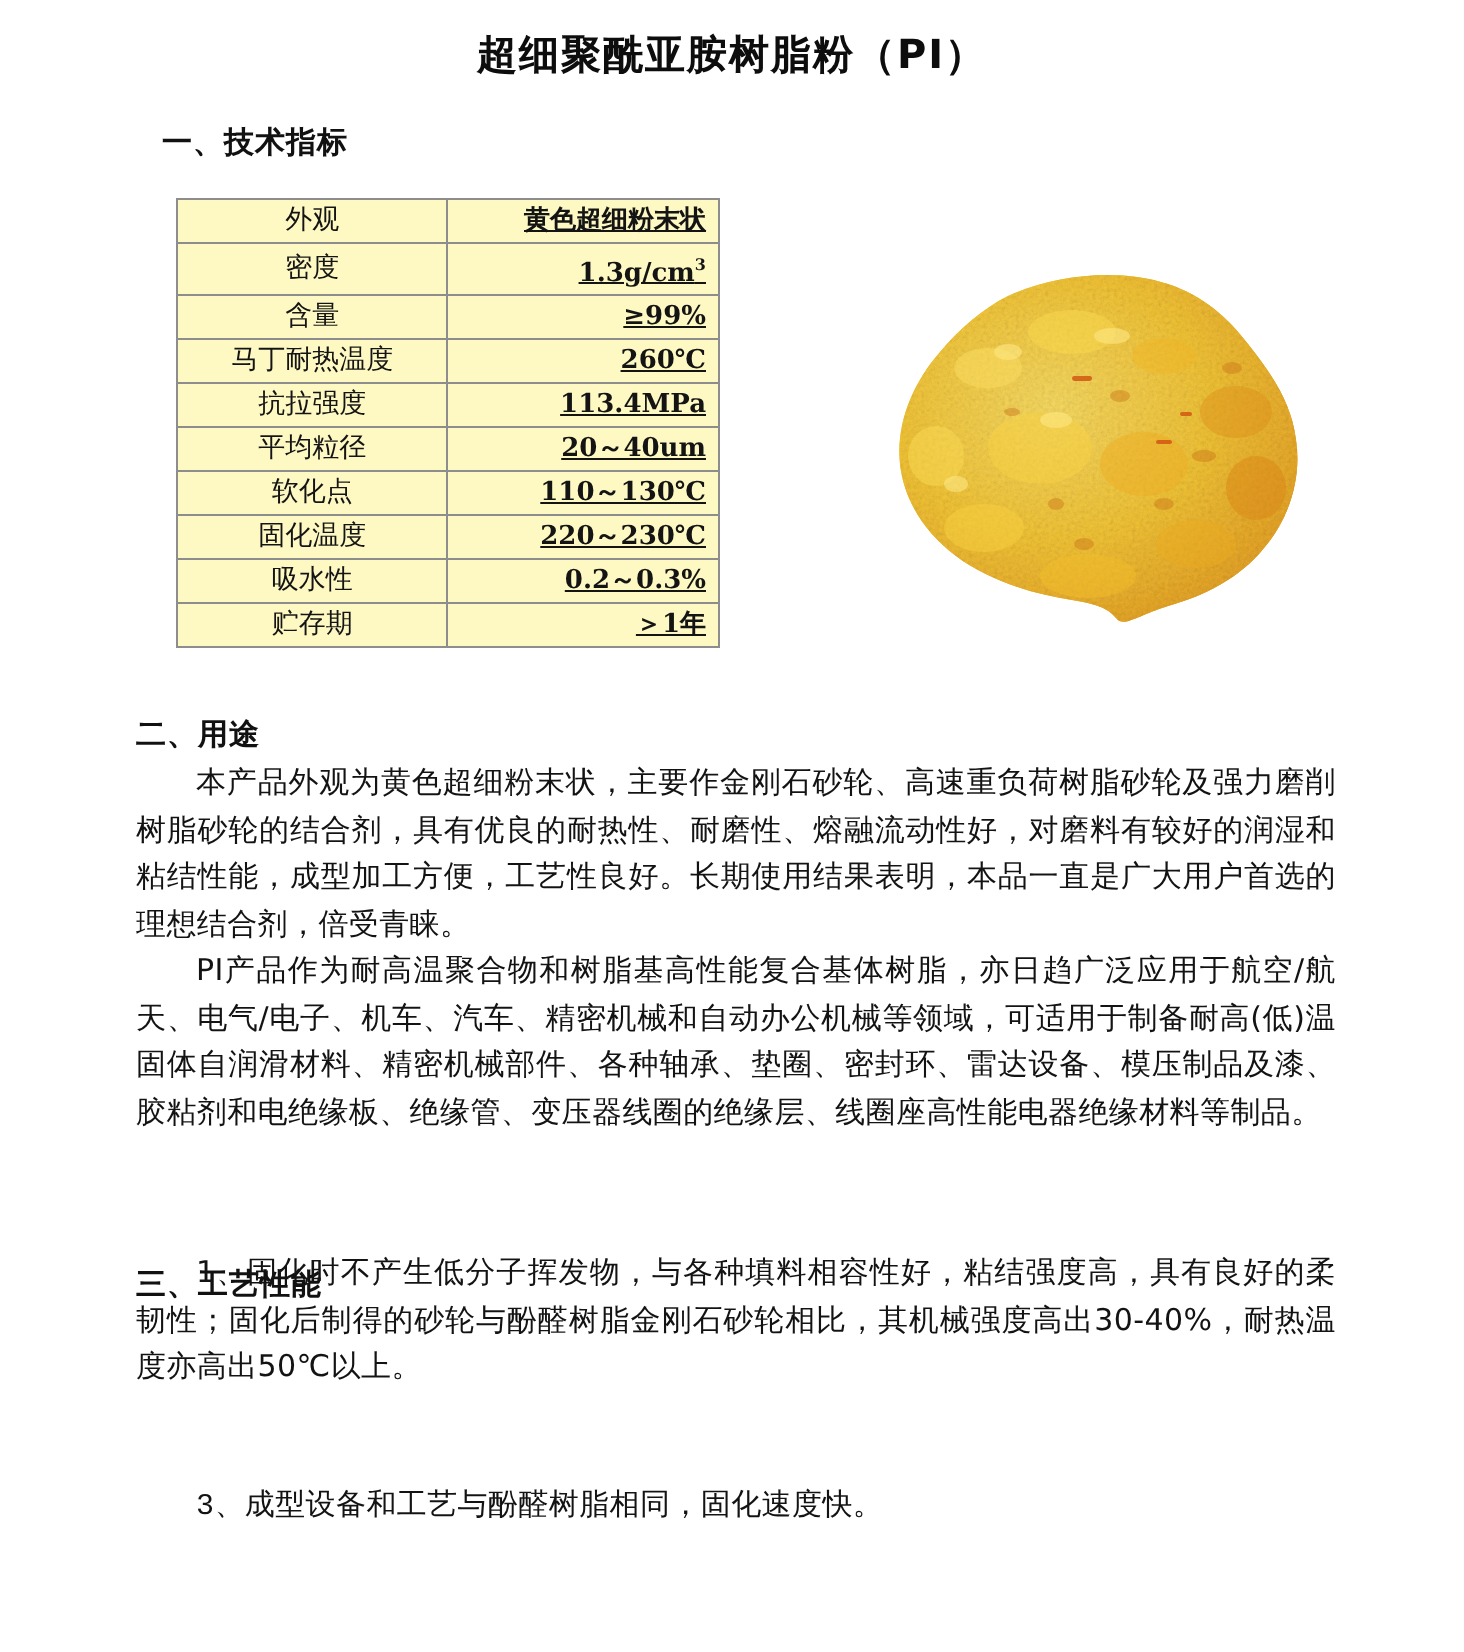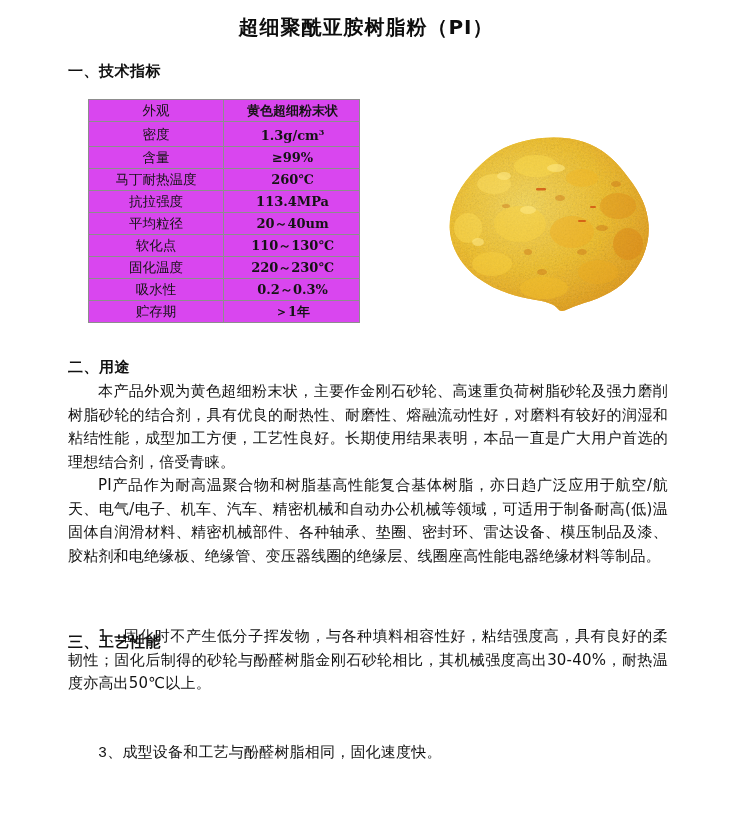--- a/index.html
+++ b/index.html
@@ -38,54 +38,55 @@
 
   
   .section-heading {
     position: absolute;
     left: 68px;
     font-size: 15px;
     font-weight: bold;
     color: #111111;
     letter-spacing: 0.5px;
   }
-  #sec1-heading { top: 62px; }
+  #sec1-heading { top: 62px; margin-left: 13px; }
   #sec2-heading { top: 358px; }
   #sec3-heading { top: 633px; }
 
   
   .spec-table {
     position: absolute;
     left: 88px;
     top: 99px;
     border-collapse: collapse;
     width: 272px;
-    background: #d946ef;
+    background: #fef9c3;
   }
   .spec-table td {
     border: 1px solid #8d8d8d;
     height: 21px;
     font-size: 13.5px;
     color: #141414;
     padding: 0 6px;
     line-height: 21px;
     white-space: nowrap;
   }
   .spec-table td.k {
     width: 132px;
     text-align: center;
     font-family: "DejaVu Sans", "Liberation Sans", sans-serif;
   }
   .spec-table td.v {
     width: 128px;
-    text-align: center;
+    text-align: right;
     padding-left: 8px;
     font-family: "DejaVu Serif", "Liberation Serif", serif;
     font-weight: bold;
     font-size: 13px;
+    text-decoration: underline;
   }
   .spec-table td.v sup {
     font-size: 8px;
     vertical-align: super;
   }
 
   
   .photo-wrap {
     position: absolute;
     left: 432px;

